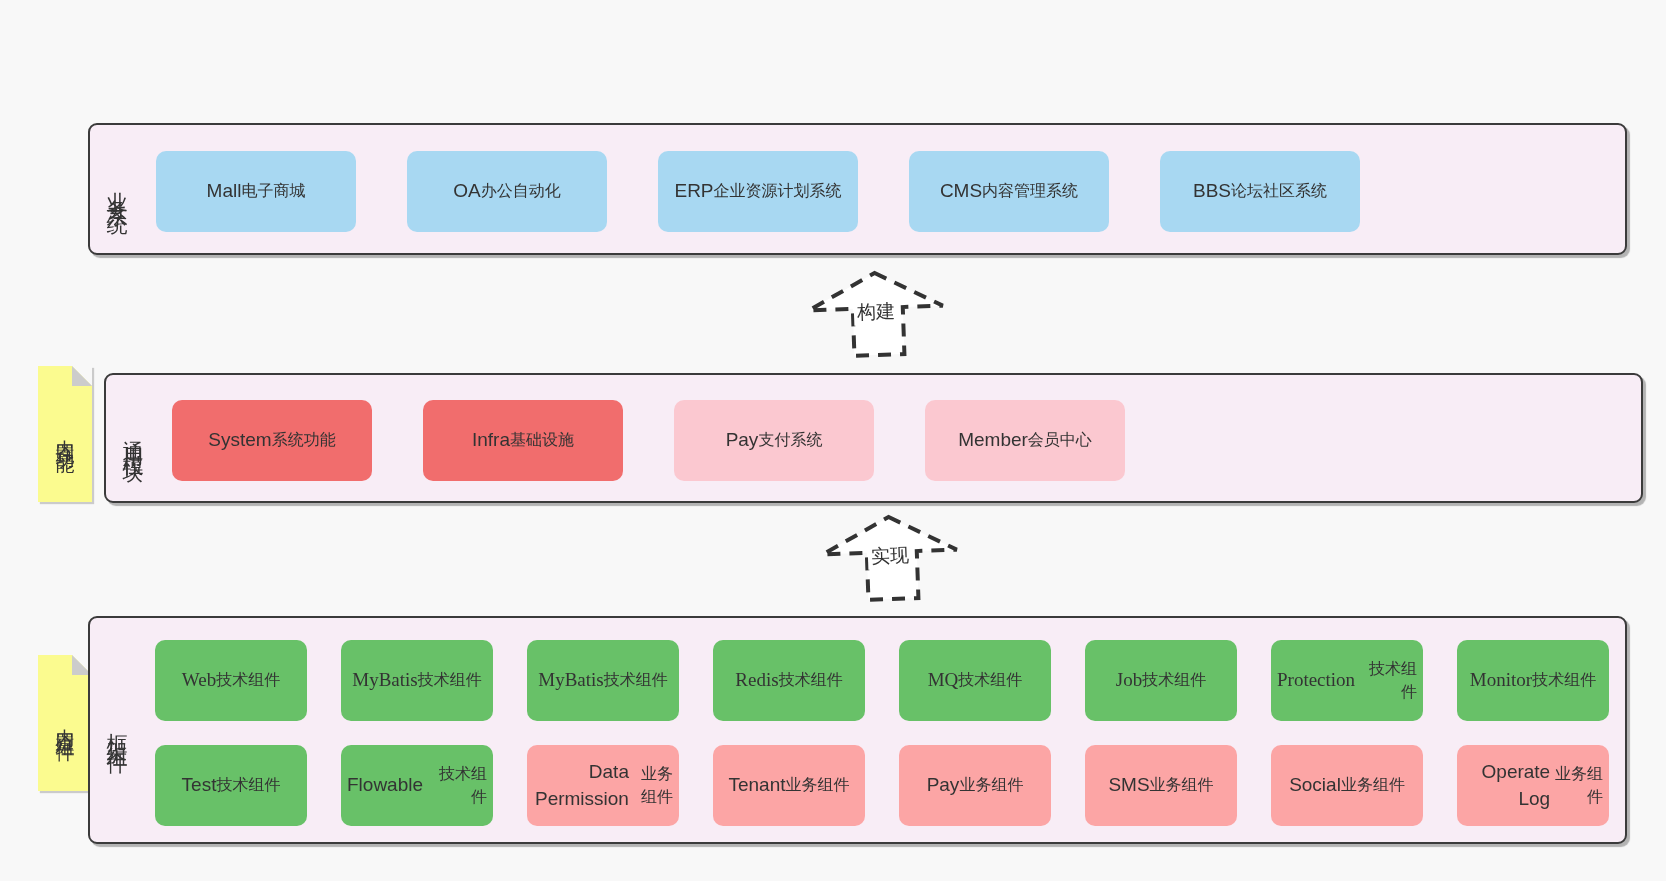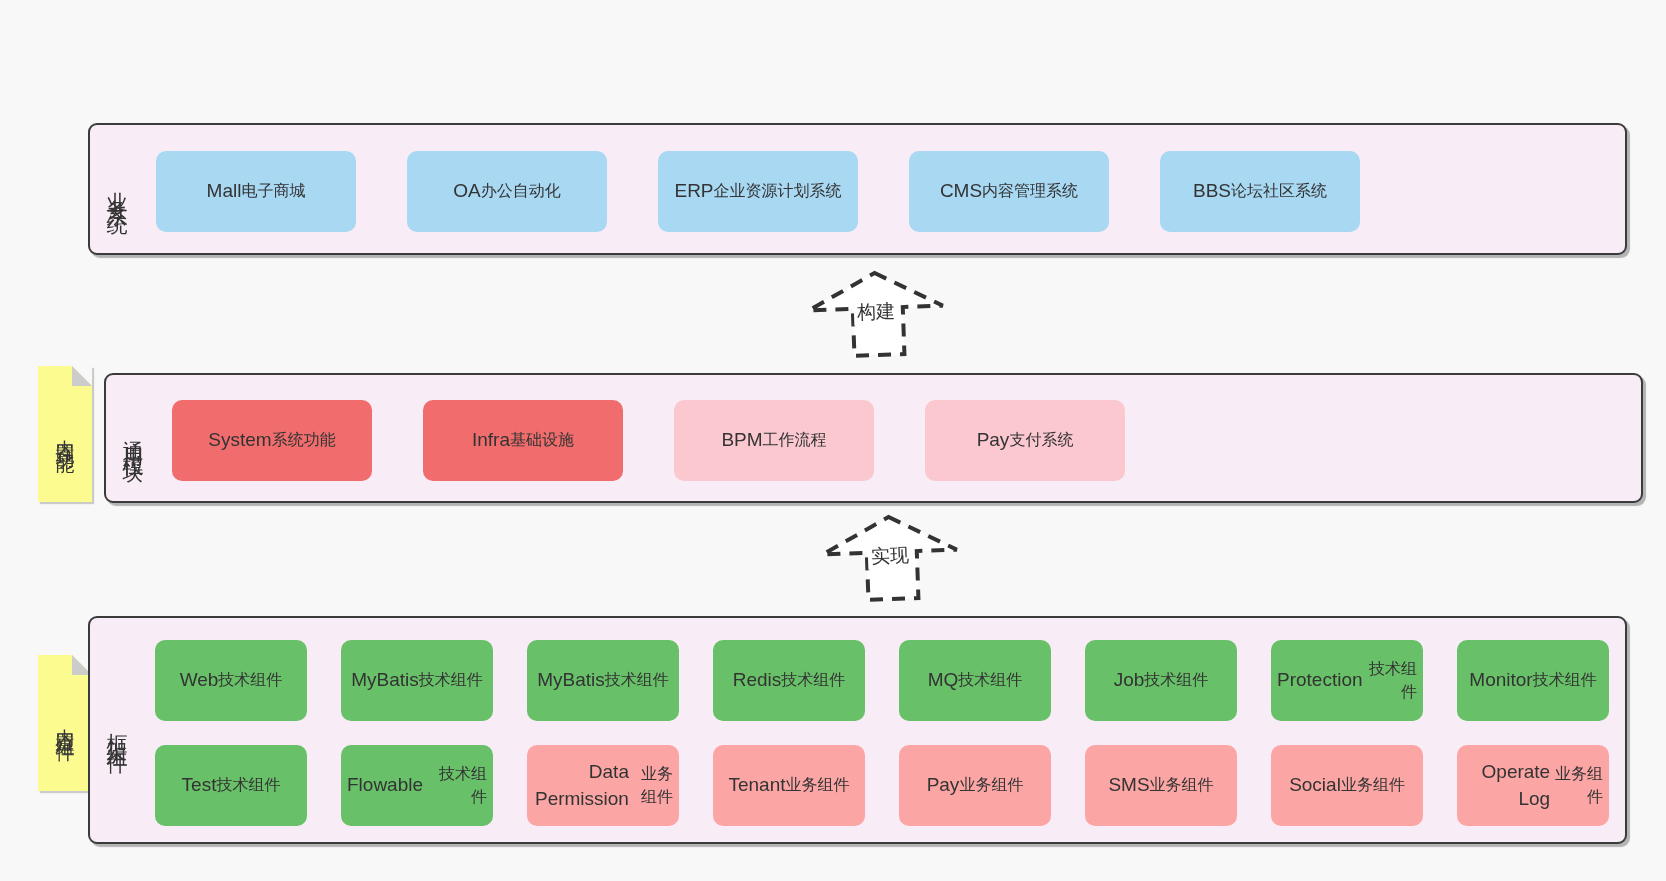--- a/index.html
+++ b/index.html
@@ -19,21 +19,21 @@
   #layer-components{top:616px;height:228px;}
   .layer-label{
     position:absolute;left:13px;top:50%;transform:translateY(-50%);
     writing-mode:vertical-rl;text-orientation:upright;
     font-size:21px;letter-spacing:7px;color:#333;white-space:nowrap;
   }
   
   .row{position:absolute;display:flex;}
   #row-business{left:66px;top:26px;gap:51px;}
   #row-modules{left:66px;top:25px;gap:51px;}
-  #row-components-1{left:65px;top:22px;gap:34px;}
+  #row-components-1{left:65px;top:22px;gap:34px;font-family:Liberation Serif, serif;}
   #row-components-2{left:65px;top:127px;gap:34px;}
   .box{
     border-radius:10px;display:flex;flex-direction:row;
     justify-content:center;align-items:center;text-align:right;
     line-height:1.38;box-sizing:border-box;padding:2px 6px;
   }
   .w200{width:200px;height:81px;}
   .w152{width:152px;height:81px;}
   .box .t{font-size:19px;}
   .box .s{font-size:16px;}
@@ -120,26 +120,26 @@
   <div class="row" id="row-modules">
     <div class="box red w200">
       <div class="t">System</div>
       <div class="s">系统功能</div>
     </div>
     <div class="box red w200">
       <div class="t">Infra</div>
       <div class="s">基础设施</div>
     </div>
     <div class="box pink w200">
-      <div class="t">BPM</div>
-      <div class="s">工作流程</div>
-    </div>
-    <div class="box pink w200">
       <div class="t">Pay</div>
       <div class="s">支付系统</div>
+    </div>
+    <div class="box pink w200">
+      <div class="t">Member</div>
+      <div class="s">会员中心</div>
     </div>
   </div>
 </div>
 
 <div class="arrow" id="arrow-implement">
   <svg viewBox="0 0 140 88">
     <path d="M70 3 L137 38 L97 38 L97 85 L47 85 L47 38 L3 38 Z" fill="#ffffff" stroke="#333333" stroke-width="4" stroke-dasharray="13 9"></path>
   </svg>
   <span class="arrow-label">实现</span>
 </div>

